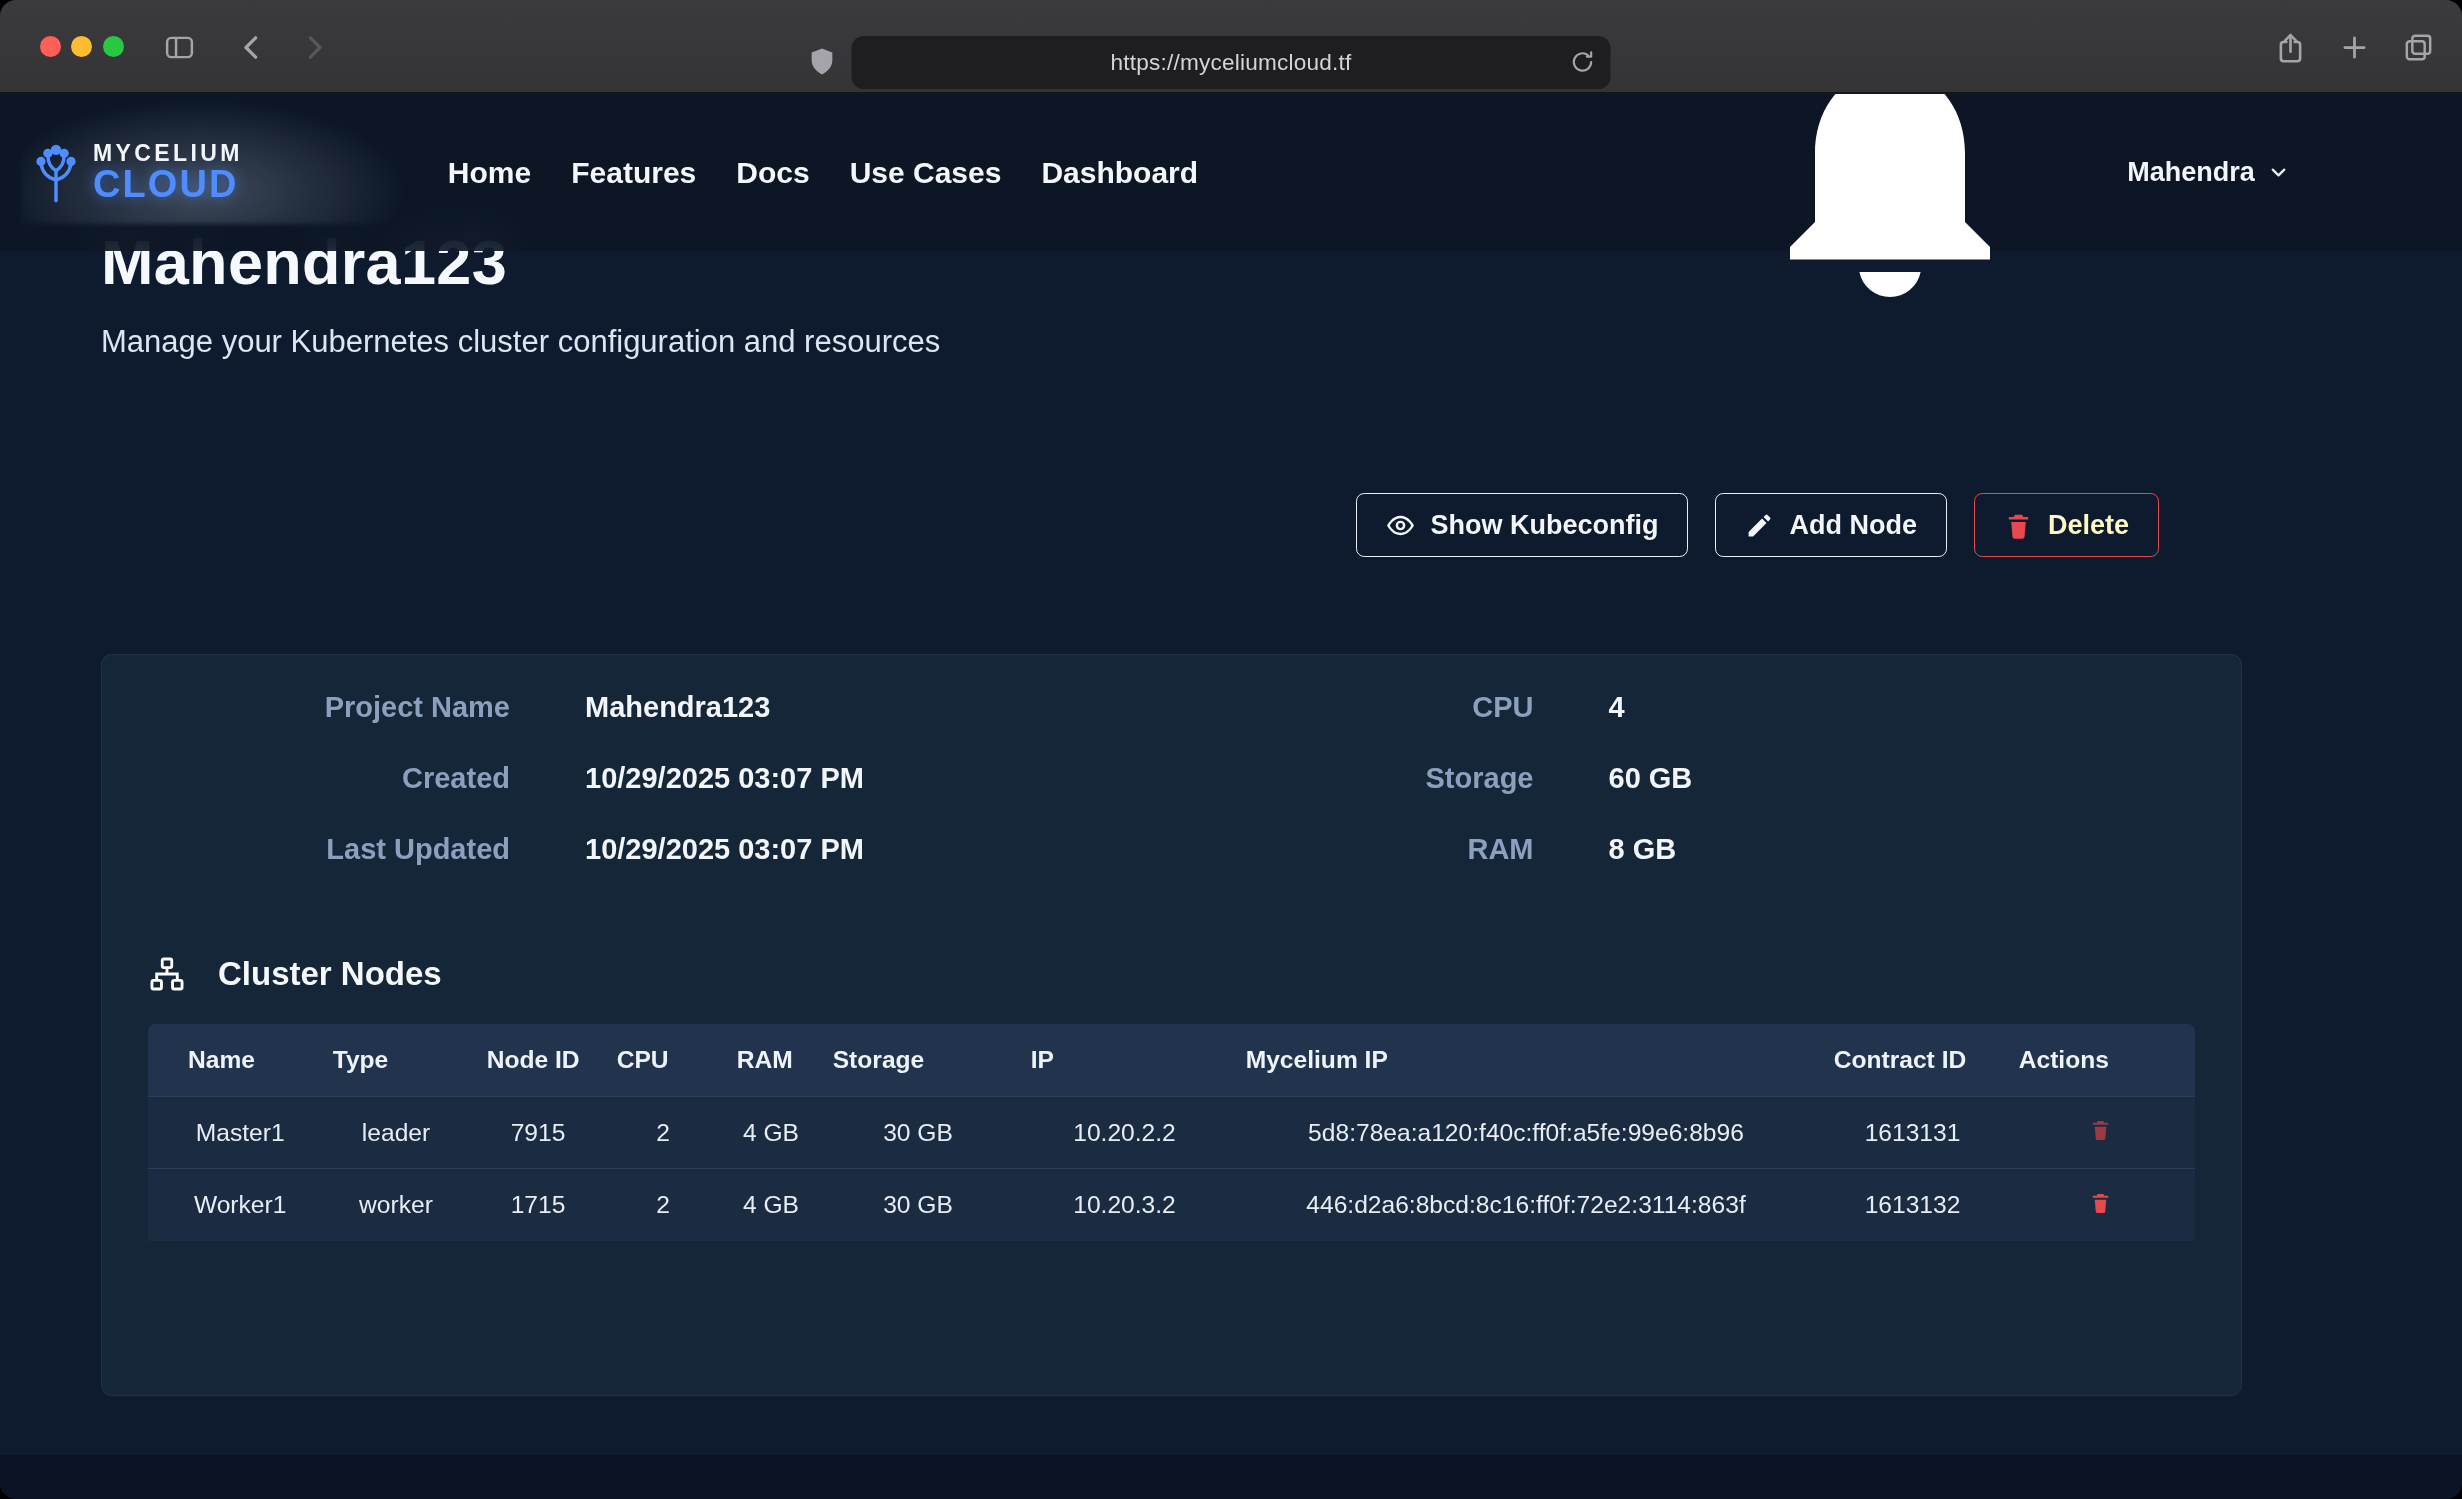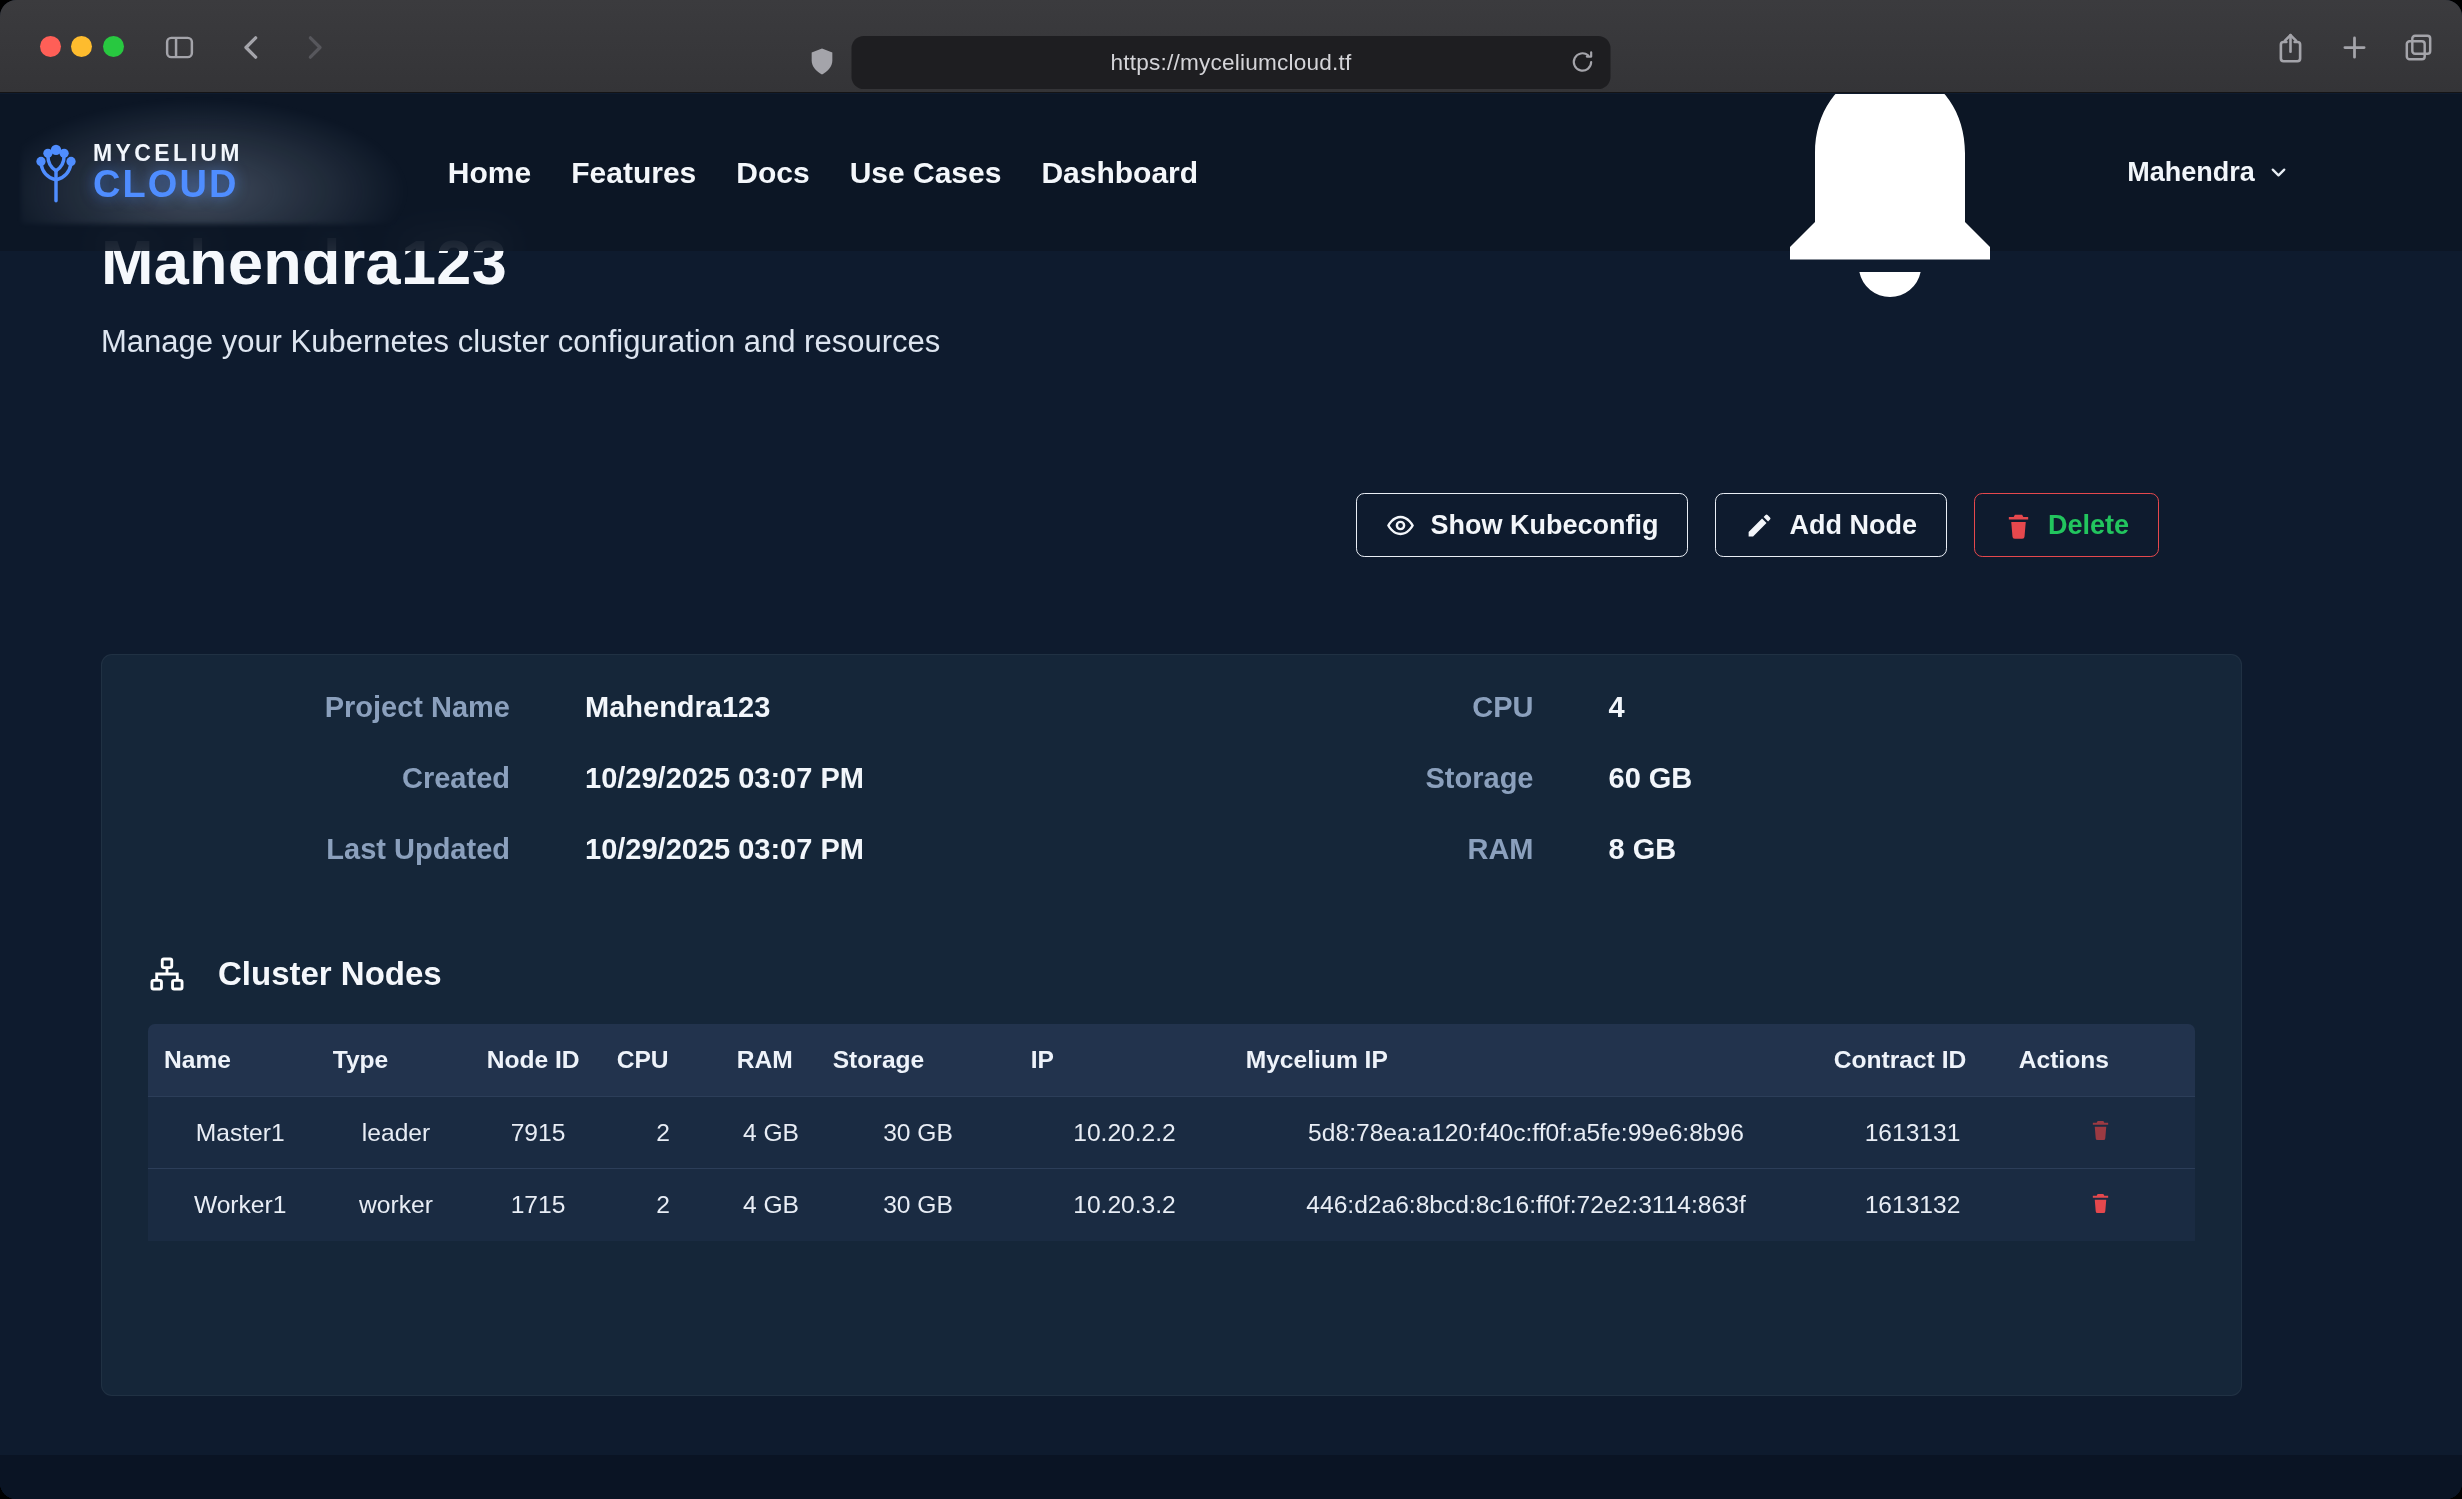--- a/index.html
+++ b/index.html
@@ -60,39 +60,39 @@
   .user .chev svg{width:100%;height:100%;}
 
   .subtitle{position:absolute;top:230px;left:101px;margin:0;font-size:31px;font-weight:400;color:#dde5f0;}
 
   
   .actions-row{position:absolute;top:399px;right:303px;display:flex;gap:27px;padding-left:16px;}
   .btn{display:flex;align-items:center;gap:15px;height:64px;padding:0 29px;border-radius:8.2px;border:1.4px solid #e9eef5;
        background:transparent;color:#f3f6fa;font-family:"Liberation Sans",sans-serif;font-size:27px;font-weight:700;cursor:pointer;}
   .btn .bic{width:29px;height:29px;display:block;}
   .btn .bic svg{width:100%;height:100%;}
-  .btn.danger{border-color:var(--danger);color:#22c55e;}
+  .btn.danger{border-color:var(--danger);color:#fef9c3;}
   .btn.danger .bic{color:var(--danger);}
 
   
   .card{position:absolute;top:560px;left:101px;width:2141px;height:742px;background:var(--card-bg);
         border:0.7px solid rgba(255,255,255,0.05);border-radius:11px;padding:36px 46px 41px;}
   .info-grid{display:grid;grid-template-columns:1fr 1fr;}
   .info-row{display:flex;align-items:baseline;height:71px;}
   .info-label{width:362px;text-align:right;font-size:29px;font-weight:700;color:#8ba0bd;}
   .info-value{margin-left:75px;font-size:29px;font-weight:600;color:#f2f6fb;}
 
   .nodes-heading{display:flex;align-items:center;gap:32px;margin:51px 0 31px;}
   .nodes-heading .nic{width:38px;height:38px;color:#ffffff;}
   .nodes-heading .nic svg{width:100%;height:100%;}
   .nodes-heading-text{font-size:33px;font-weight:700;color:#f5f8fc;}
 
   table.nodes{width:100%;border-collapse:collapse;table-layout:fixed;}
   table.nodes th{background:#22334d;text-align:left;font-size:24.6px;font-weight:700;color:#eef3fa;padding:20.5px 13.7px;line-height:1.25;}
-  table.nodes th:first-child{padding-left:16px;border-radius:6.8px 0 0 0;}
+  table.nodes th:first-child{padding-left:40px;border-radius:6.8px 0 0 0;}
   table.nodes th:last-child{border-radius:0 6.8px 0 0;}
   table.nodes td{background:#1a2b42;font-size:24.6px;color:#e8edf5;padding:19px 13.7px;line-height:1.3;border-top:0.7px solid #2c3e59;vertical-align:middle;text-align:center;}
   table.nodes td:first-child{padding-left:27px;}
   td.col-myc{word-break:break-all;padding-right:75px;}
   .row-trash{background:none;border:none;padding:2.7px;cursor:pointer;color:var(--danger);}
   .row-trash svg{width:23px;height:23px;display:block;}
   tbody tr:first-child .row-trash{color:#9c3a42;}
 
   .footer-strip{position:absolute;left:0;right:0;bottom:0;height:44px;background:#0a1424;}
 </style>

